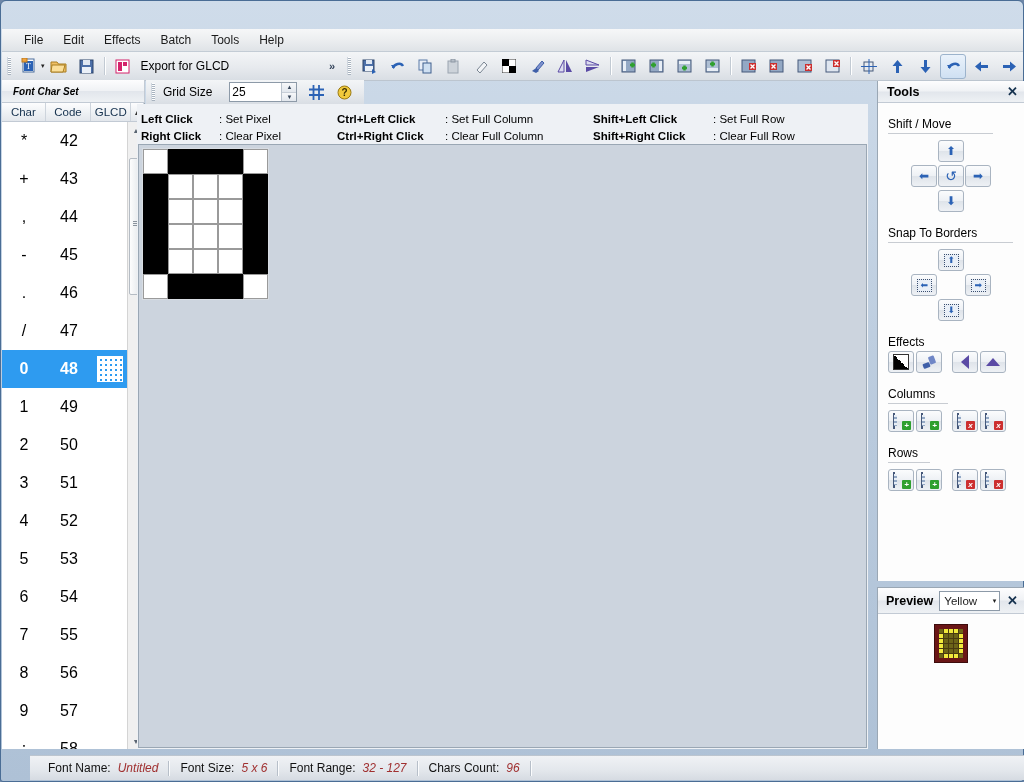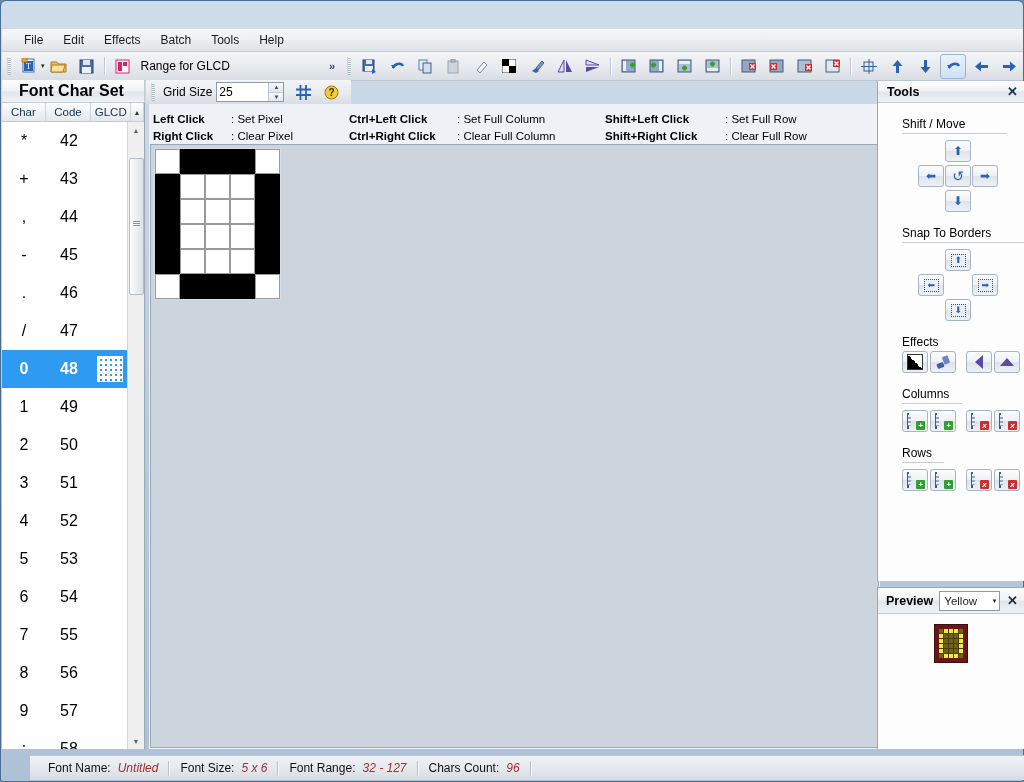--- a/index.html
+++ b/index.html
@@ -96,30 +96,30 @@
     padding:0 5px;
   }
   .tb-dd{font-size:7px;color:#222;margin-left:-2px;}
 
   
   .row2{position:absolute;left:1px;top:79px;width:1021px;height:24px;}
   .fontcharset-head{
     position:absolute;left:0;top:0;width:143px;height:23px;box-sizing:border-box;
     background:linear-gradient(to bottom,#fdfdfe 0%,#f0f2f5 48%,#e2e6ec 52%,#eef1f4 100%);
     border:1px solid #c2cad4;border-top:none;border-left:none;
-    display:flex;align-items:center;padding-left:17px;
-    font-weight:bold;font-size:16px;
+    display:flex;align-items:center;padding-left:11px;
+    font-weight:bold;font-size:10px;font-style:italic;
   }
   .gridsize-bar{
     position:absolute;left:144px;top:0;height:24px;
     display:flex;align-items:center;
     background:linear-gradient(to bottom,#f3f5f7 0%,#e7eaee 55%,#d9dee4 100%);
     padding-right:6px;
   }
-  .gs-label{font-size:12px;margin:0 4px 0 4px;}
+  .gs-label{font-size:12px;margin:0 17px 0 4px;}
   .spin{
     display:flex;align-items:stretch;height:18px;border:1px solid #8d9aa8;background:#fff;
   }
   .spin input{
     width:44px;border:none;outline:none;padding-right:5px;
     font-family:"Liberation Sans",sans-serif;font-size:12px;background:#fff;
   }
   .spin-arrows{
     width:14px;display:flex;flex-direction:column;border-left:1px solid #b9c2cc;
   }
@@ -176,21 +176,21 @@
     background:linear-gradient(to right,#fdfdfd,#eef0f2 45%,#dde1e5);
     border:1px solid #b5bcc4;border-radius:2px;
   }
   .sb-thumb:after{
     content:"";position:absolute;left:3px;top:62px;width:7px;height:5px;
     background:repeating-linear-gradient(to bottom,#8a939d 0 1px,transparent 1px 2px);
   }
 
   
   .editor-area{
-    position:absolute;left:148px;top:103px;width:731px;height:645px;
+    position:absolute;left:136px;top:103px;width:731px;height:645px;
     background:#eef1f5;box-sizing:border-box;
   }
   .hints{
     position:absolute;left:4px;top:8px;width:720px;
     display:grid;grid-template-columns:78px 118px 108px 148px 120px 110px;
     row-gap:3px;font-size:11.5px;line-height:14px;
   }
   .hints b{font-weight:bold;}
   .canvas{
     position:absolute;left:1px;top:40px;width:729px;height:604px;
@@ -210,21 +210,21 @@
     position:absolute;left:876px;top:80px;width:147px;height:500px;
     background:#fdfdfd;border-left:1px solid #9aa7b4;box-sizing:border-box;
   }
   .panel-head{
     height:22px;display:flex;align-items:center;box-sizing:border-box;
     background:linear-gradient(to bottom,#fdfdfe,#f0f2f5 48%,#e2e6ec 52%,#eef1f4);
     border-bottom:1px solid #c2cad4;padding:0 6px 0 9px;
   }
   .panel-head .ttl{font-weight:bold;font-size:12.5px;}
   .panel-x{margin-left:auto;font-weight:bold;font-size:13px;color:#15314e;cursor:default;}
-  .sec{padding:0 10px;margin-left:14px;}
+  .sec{padding:0 10px;}
   .sec-title{font-size:12px;margin:14px 0 2px 0;}
   .sec-rule{height:1px;background:#c8ccd2;margin-bottom:6px;}
   .pad-btn{
     width:26px;height:22px;box-sizing:border-box;
     border:1px solid #a9b4c1;border-radius:3px;
     background:linear-gradient(to bottom,#fbfcfd 0%,#eef1f5 48%,#dfe4ea 52%,#eef1f5 100%);
     display:flex;align-items:center;justify-content:center;
   }
   .dpad{position:relative;width:80px;height:72px;margin:2px auto 0;}
   .dpad .pad-btn{position:absolute;}
@@ -348,21 +348,21 @@
         </svg>
     </div>
     <div class="tb-sep"></div>
     <div class="tb-btn">
       <svg width="15" height="15" viewBox="0 0 15 15">
           <rect x="1" y="1" width="13" height="13" fill="#fff" stroke="#d4226b"></rect>
           <rect x="3" y="3" width="4" height="9" fill="#d4226b"></rect>
           <rect x="8" y="3" width="4" height="4" fill="#d4226b"></rect>
         </svg>
     </div>
-    <span class="tb-label">Range for GLCD</span>
+    <span class="tb-label">Export for GLCD</span>
     <span class="chev">»</span>
 
     <div class="gripper"></div>
     <div class="tb-btn">
       <svg width="15" height="15" viewBox="0 0 15 15">
           <rect x="1" y="1" width="11" height="11" fill="#4c6fa8" stroke="#2d456b"></rect>
           <rect x="4" y="1" width="6" height="4" fill="#dfe7f2"></rect>
           <rect x="3" y="7" width="8" height="5" fill="#eaf0f8"></rect>
           <path d="M10 10l4 3-4 2z" fill="#2b62b5"></path>
         </svg>

